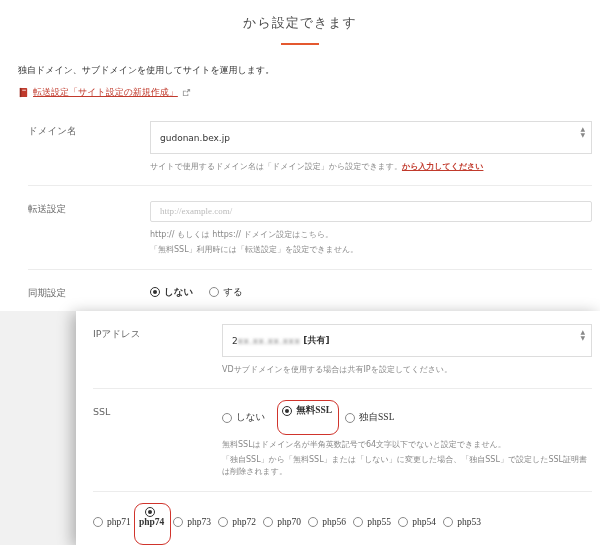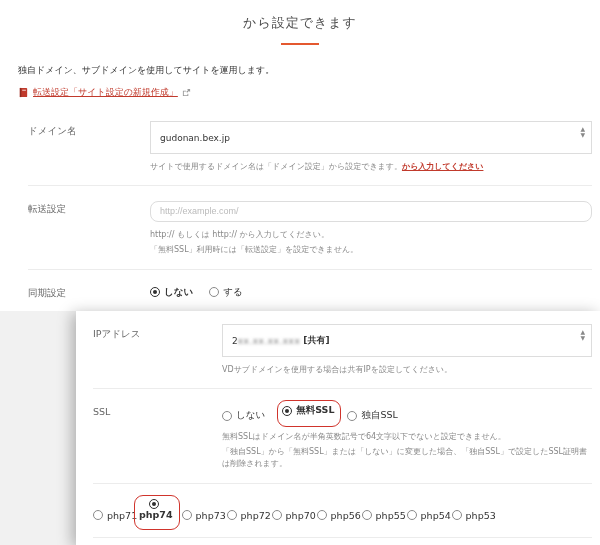--- a/index.html
+++ b/index.html
@@ -18,38 +18,38 @@
   .form-top { margin-top:9px; }
   .row { display:flex; margin:0 8px 0 28px; border-bottom:1px solid #ececec; padding:13px 0 12px; }
   .row.last { border-bottom:none; }
   .row-label { width:122px; flex-shrink:0; font-size:9.5px; color:#666; padding-top:4px; }
   .row-field { flex:1; min-width:0; }
 
   .select-box { position:relative; height:33px; border:1px solid #ddd; border-radius:0; background:#fff;
                 display:flex; align-items:center; padding:0 20px 0 9px; font-size:9px; color:#333; cursor:pointer; }
   .stepper { position:absolute; right:6px; top:4px; display:flex; flex-direction:column; line-height:6px;
              font-size:6px; color:#888; }
-  .text-input { width:100%; height:21px; border:1px solid #ddd; border-radius:8px; font-size:9px; color:#333;
-                padding:0 9px; font-family:Liberation Sans, sans-serif; }
+  .text-input { width:100%; height:21px; border:1px solid #ddd; border-radius:2px; font-size:9px; color:#333;
+                padding:0 9px; font-family:Liberation Serif, serif; }
   .text-input::placeholder { color:#bbb; }
   .help { margin-top:7px; font-size:8px; color:#888; line-height:1.55; }
   .help .help-link { color:#c13a2c; font-weight:bold; text-decoration:underline; cursor:pointer; }
   .masked { filter:blur(1.6px); color:#777; letter-spacing:0.5px; }
   .ip-suffix { margin-left:3px; font-weight:bold; color:#333; }
 
-  .radio-group { display:flex; flex-wrap:wrap; align-items:flex-end; padding-top:3px; }
+  .radio-group { display:flex; flex-wrap:wrap; align-items:center; padding-top:3px;font-family:Liberation Serif, serif; }
   .radio-item { display:inline-flex; align-items:center; margin-right:16px; font-size:9.5px; color:#333; cursor:pointer; }
   .radio { width:10px; height:10px; border-radius:50%; border:1px solid #8a8a8a; margin-right:4px;
            position:relative; background:#fff; flex-shrink:0; }
   .radio.checked { border-color:#2f2f2f; }
   .radio.checked::after { content:''; position:absolute; left:2px; top:2px; right:2px; bottom:2px;
                           border-radius:50%; background:#2f2f2f; }
   .radio-item.sel { font-weight:bold; }
   .ring { display:inline-flex; align-items:center; border:1.5px solid #d0342c; border-radius:9px;
-          padding:3px 6px 9px 4px; margin:-5px 6px -5px -4px; }
+          padding:3px 6px 17px 4px; margin:-5px 6px -5px -4px; }
   .ring .radio-item { margin-right:0; }
 
   .php-group .radio-item { width:45px; margin-right:0; margin-bottom:4px; }
   .php-group .ring { margin-right:2px; }
   .php-group .ring .radio-item { width:auto; margin-bottom:0;flex-direction:column; }
 
   .checkbox-line { display:flex; align-items:center; padding-top:3px; font-size:9.5px; font-weight:bold; color:#333; }
   .checkbox { width:10px; height:10px; border:1px solid #ccc; border-radius:2px; background:#f2f2f2;
               margin-right:5px; position:relative; cursor:pointer; flex-shrink:0; }
   .checkbox::after { content:''; position:absolute; left:2px; top:1px; width:4px; height:6px;
@@ -103,21 +103,21 @@
         <div class="help">
           <span>サイトで使用するドメイン名は「ドメイン設定」から設定できます。</span><a class="help-link">から入力してください</a>
         </div>
       </div>
     </div>
 
     <div class="row">
       <div class="row-label">転送設定</div>
       <div class="row-field">
         <input class="text-input" type="text" placeholder="http://example.com/" style="">
-        <div class="help">http:// もしくは http:// から入力してください。</div>
+        <div class="help">http:// もしくは https:// ドメイン設定はこちら。</div>
         <div class="help" style="margin-top:3px">「無料SSL」利用時には「転送設定」を設定できません。</div>
       </div>
     </div>
 
     <div class="row">
       <div class="row-label">同期設定</div>
       <div class="row-field">
         <div class="radio-group">
           <span class="radio-item sel">
             <span class="radio checked"></span>

